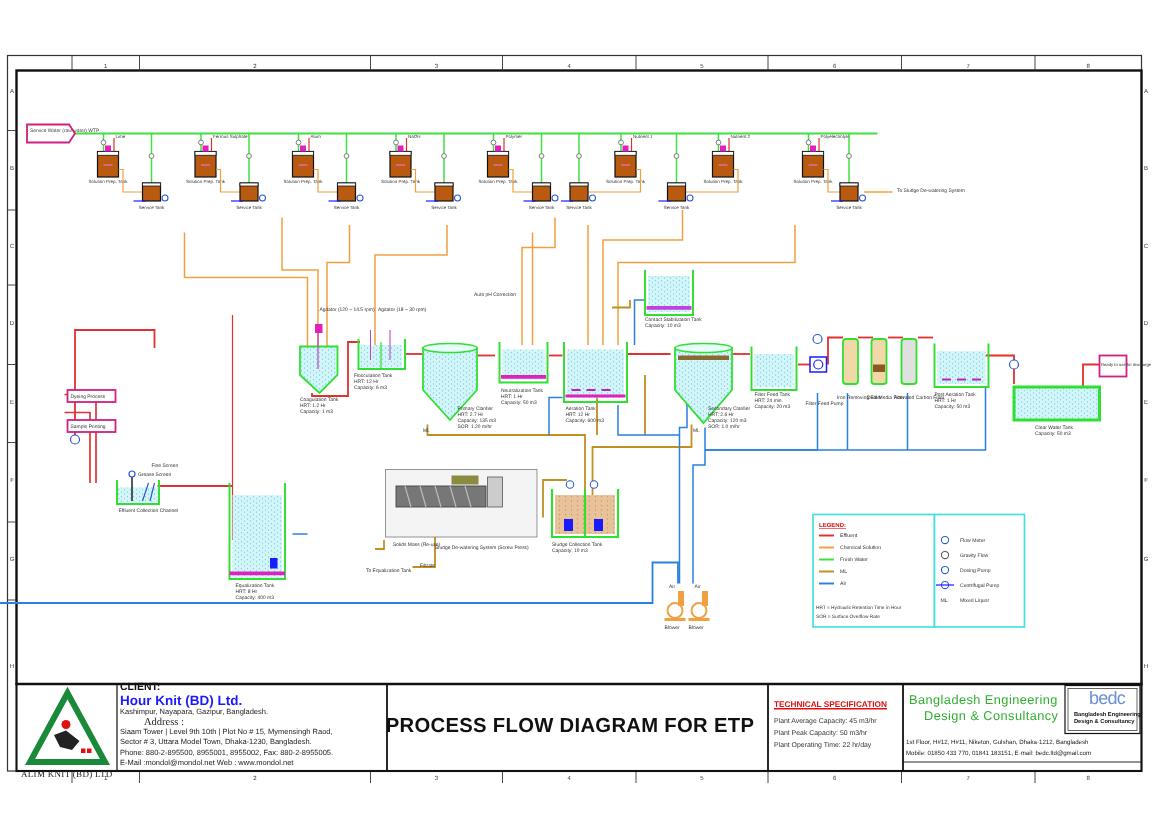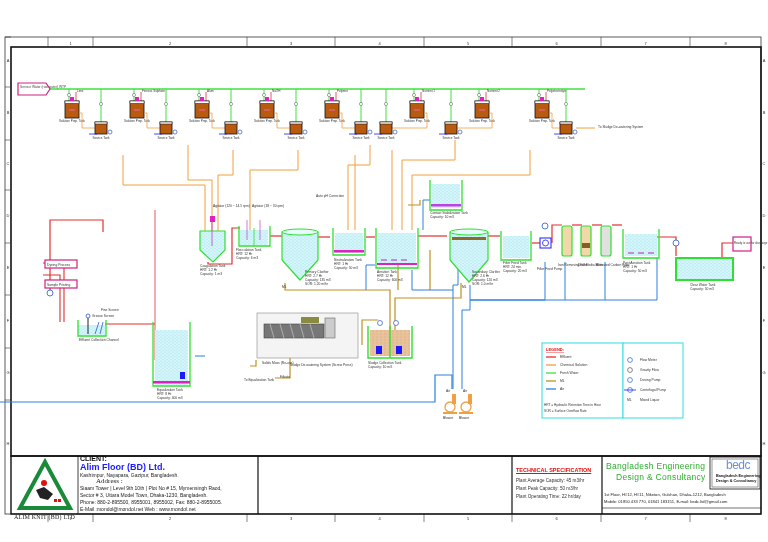--- a/index.html
+++ b/index.html
@@ -578,29 +578,30 @@
     </g>
 
     <g>
       <rect x="712" y="459" width="46" height="28" fill="#fff" stroke="#333" stroke-width="0.5"></rect>
     </g>
   </g>
 </svg>
 
 
 <div class="client-label tb">CLIENT:</div>
-<div class="client-name tb">Alim Floor (BD) Ltd.</div>
+<div class="client-name tb">Hour Knit (BD) Ltd.</div>
 <div class="client-line tb" style="top:472px">Kashimpur, Nayapara, Gazipur, Bangladesh.</div>
 <div class="addr-label tb">Address :</div>
 <div class="client-line tb" style="top:485px">Siaam Tower | Level 9th 10th | Plot No # 15, Mymensingh Raod,</div>
 <div class="client-line tb" style="top:492px">Sector # 3, Uttara Model Town, Dhaka-1230, Bangladesh.</div>
 <div class="client-line tb" style="top:499px">Phone: 880-2-895500, 8955001, 8955002, Fax: 880-2-8955005.</div>
 <div class="client-line tb" style="top:506px">E-Mail :mondol@mondol.net Web : www.mondol.net</div>
 <div class="logo-cap tb">ALIM KNIT (BD) LTD</div>
 
+<div class="title tb">PROCESS FLOW DIAGRAM FOR ETP</div>
 
 <div class="spec-h tb">TECHNICAL SPECIFICATION</div>
 <div class="spec-l tb" style="top:478px">Plant Average Capacity: 45 m3/hr</div>
 <div class="spec-l tb" style="top:486px">Plant Peak Capacity: 50 m3/hr</div>
 <div class="spec-l tb" style="top:494px">Plant Operating Time: 22 hr/day</div>
 
 <div class="co1 tb">Bangladesh Engineering</div>
 <div class="co2 tb">Design &amp; Consultancy</div>
 <div class="co-addr tb" style="top:492px">1st Floor, H#12, H#11, Niketon, Gulshan, Dhaka-1212, Bangladesh</div>
 <div class="co-addr tb" style="top:499px">Mobile: 01850 433 770, 01841 183151, E-mail: bedc.ltd@gmail.com</div>

